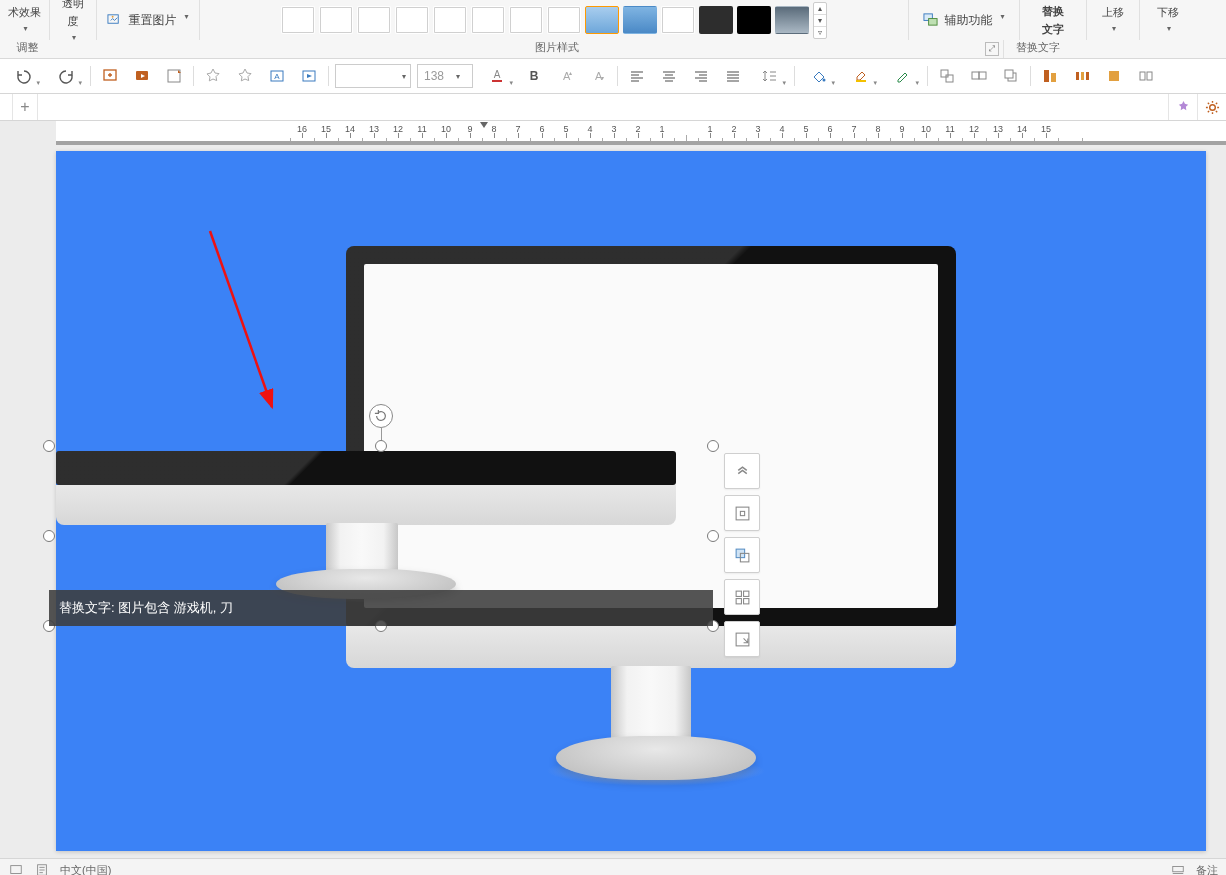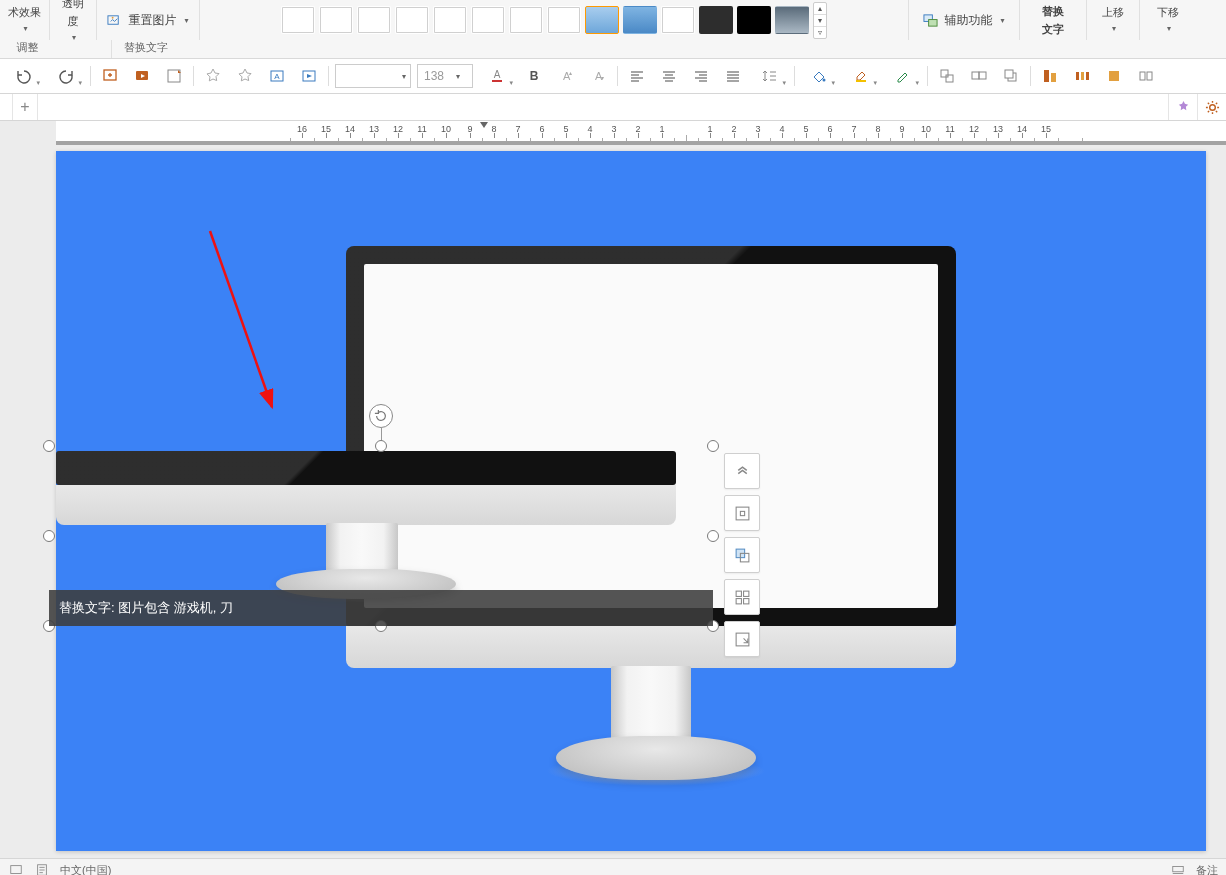--- a/index.html
+++ b/index.html
@@ -1,21 +1,21 @@
 <!DOCTYPE html>
 <html><head>
 <meta charset="utf-8">
 <style>
   html,body{margin:0;padding:0;font-family:"Microsoft YaHei","Segoe UI",sans-serif;font-size:12px;color:#444;background:#fff;overflow:hidden;}
   .ribbon-area{background:#f6f6f6;border-bottom:1px solid #d9d9d9;}
   .ribbon-top{height:40px;display:flex;align-items:flex-start;position:relative;}
   .ribbon-groups{display:flex;height:40px;align-items:stretch;}
   .ribbon-group{border-right:1px solid #e0e0e0;padding:0 8px;display:flex;flex-direction:column;justify-content:center;align-items:center;position:relative;min-width:40px;}
   .ribbon-group .stack{display:flex;flex-direction:column;align-items:center;line-height:1;gap:7px;font-size:11px;justify-content:center;}
-  .ribbon-group .row{display:flex;align-items:center;gap:6px;}
+  .ribbon-group .row{display:flex;align-items:flex-start;gap:6px;}
   .dropdown-caret{font-size:8px;color:#666;margin-left:2px;}
   .thumb-gallery{display:flex;gap:4px;align-items:center;padding:2px;}
   .thumb{width:32px;height:26px;border:1px solid transparent;border-radius:2px;}
   .thumb.light{background:#fff;box-shadow:inset 0 0 0 1px #d0d0d0;}
   .thumb.sel{border-color:#ff9a00;background:#fff;}
   .thumb.blue{background:linear-gradient(#a8cdee,#6ea7da);}
   .thumb.blue2{background:linear-gradient(#7fb4e2,#4a89c6);}
   .thumb.dark{background:#2d2d2d;}
   .thumb.darker{background:#000;}
   .thumb.grad{background:linear-gradient(#5a6b7a,#aab8c4);}
@@ -193,20 +193,24 @@
             <span class="dropdown-caret">▾</span>
           </div>
       </div>
       <div class="ribbon-group" style="min-width:14px;border-right:none;"></div>
     </div>
   </div>
 
   <div class="section-label-row">
     <div class="section-label adjust">调整</div>
     <div style="width:56px;"></div>
+    <div class="section-label styles">
+      <span>图片样式</span>
+      <span class="launcher">⤢</span>
+    </div>
     <div class="section-label acc">替换文字</div>
     <div style="width:154px;"></div>
   </div>
 </div>
 
 <div class="quickbar">
   <div class="qbtn split">
       <svg viewBox="0 0 16 16">
         <path d="M8 3a6 6 0 1 1-5.7 4.1" fill="none" stroke="#555" stroke-width="1.4"></path>
         <path d="M2 3v4h4" fill="none" stroke="#555" stroke-width="1.4"></path>

